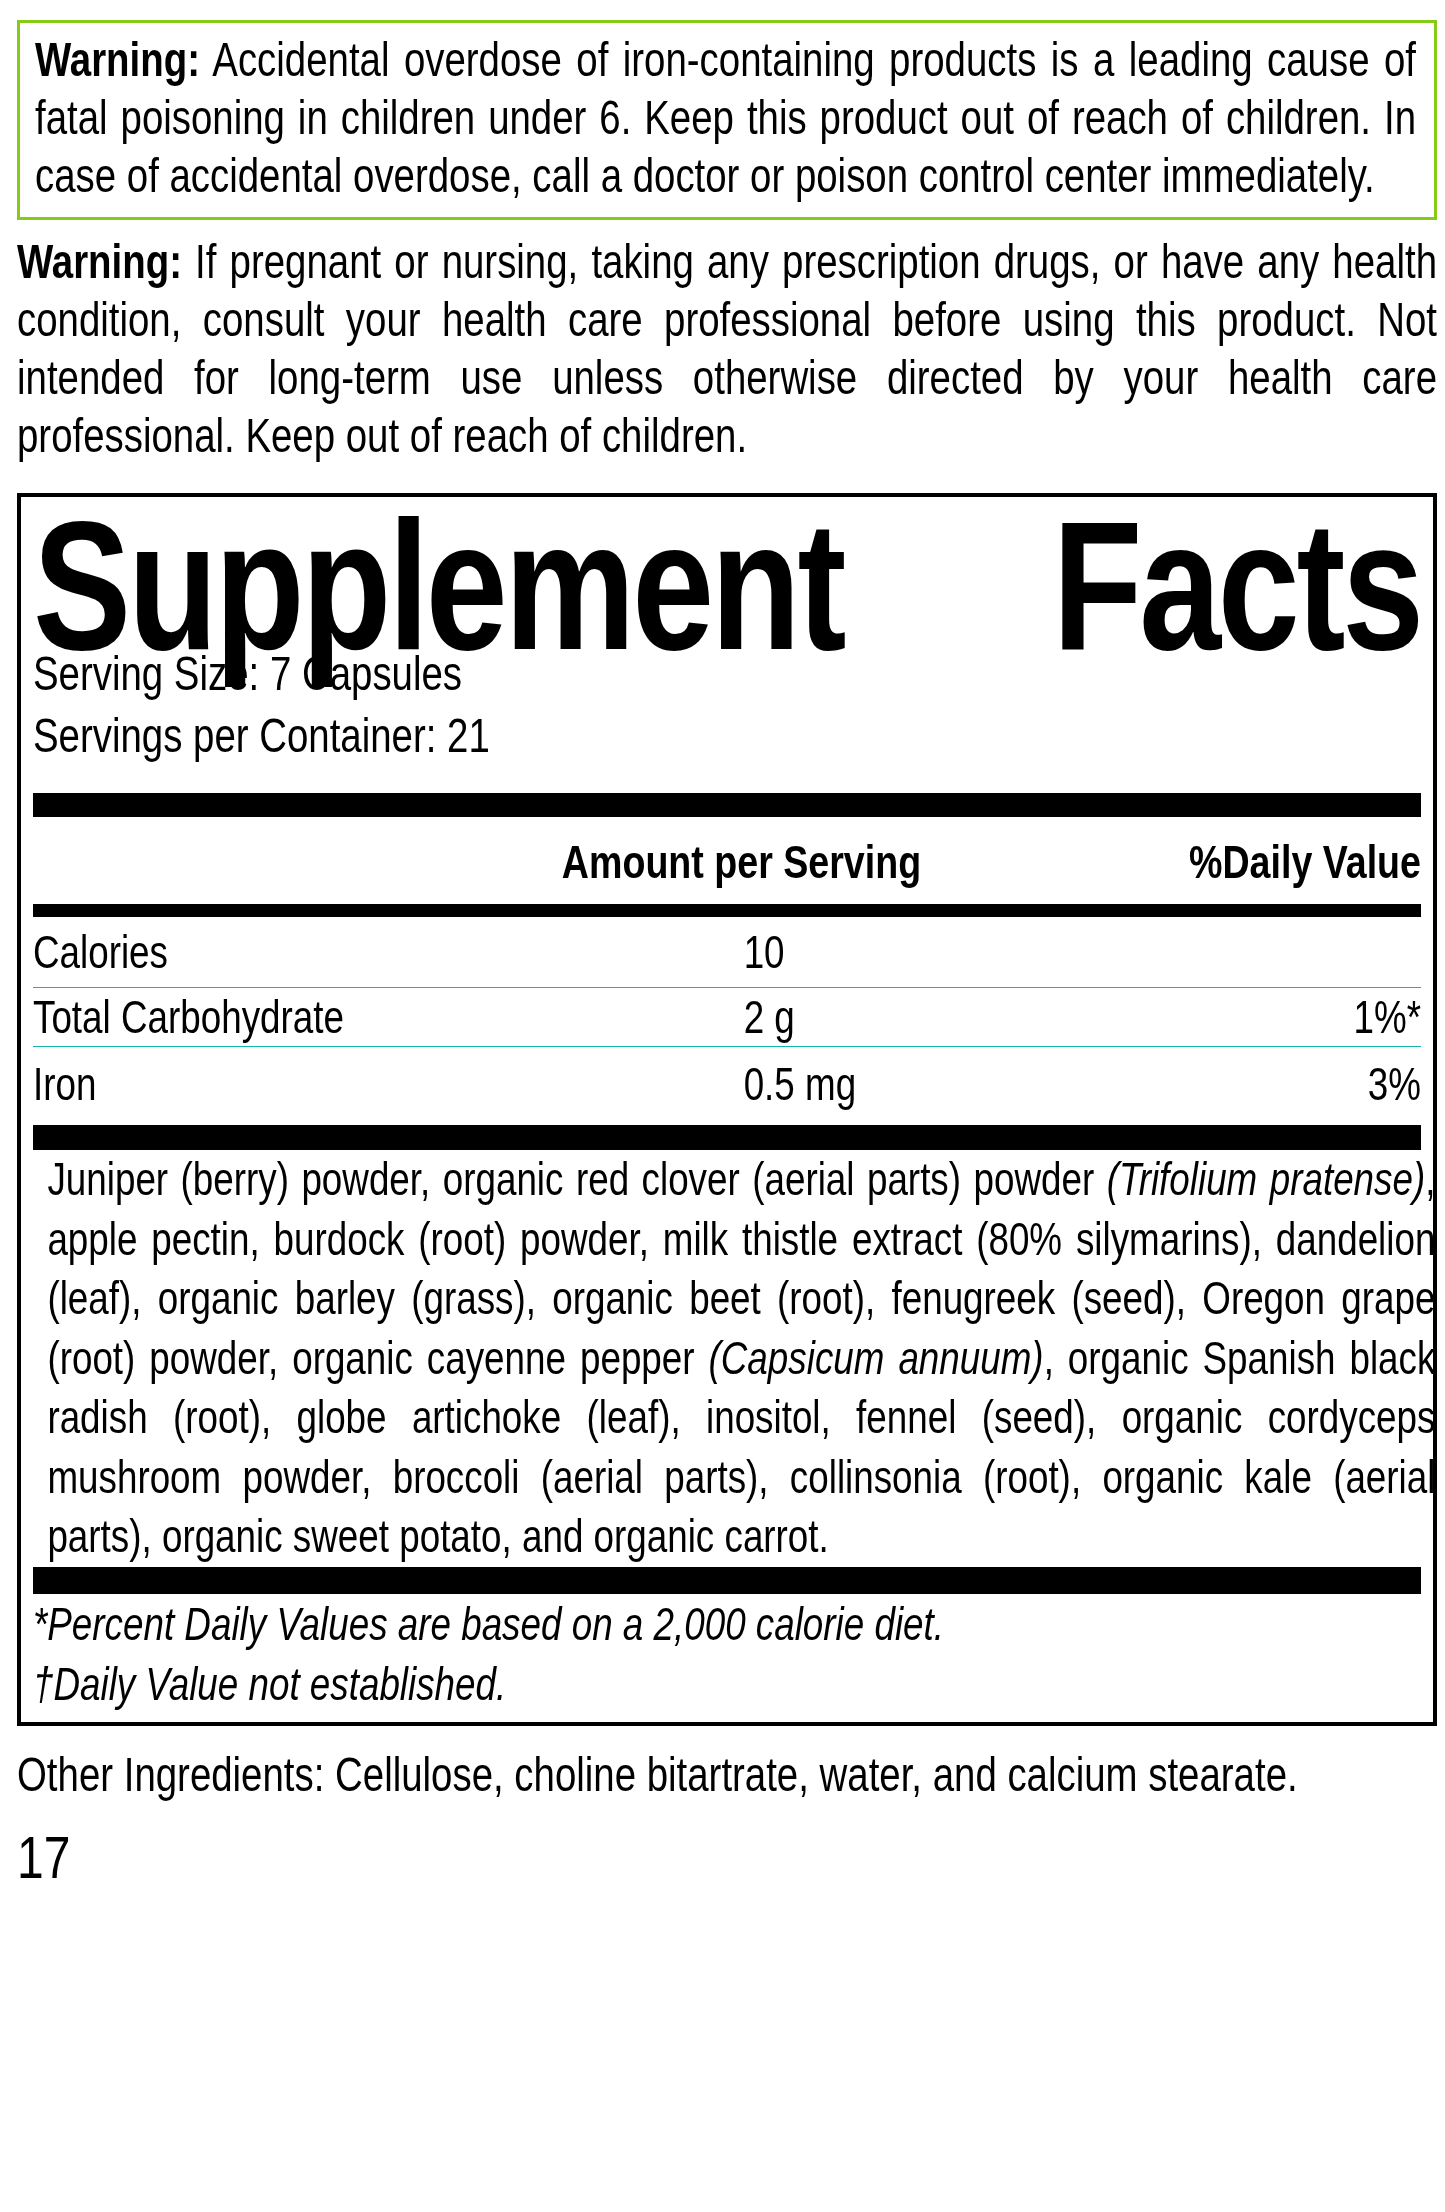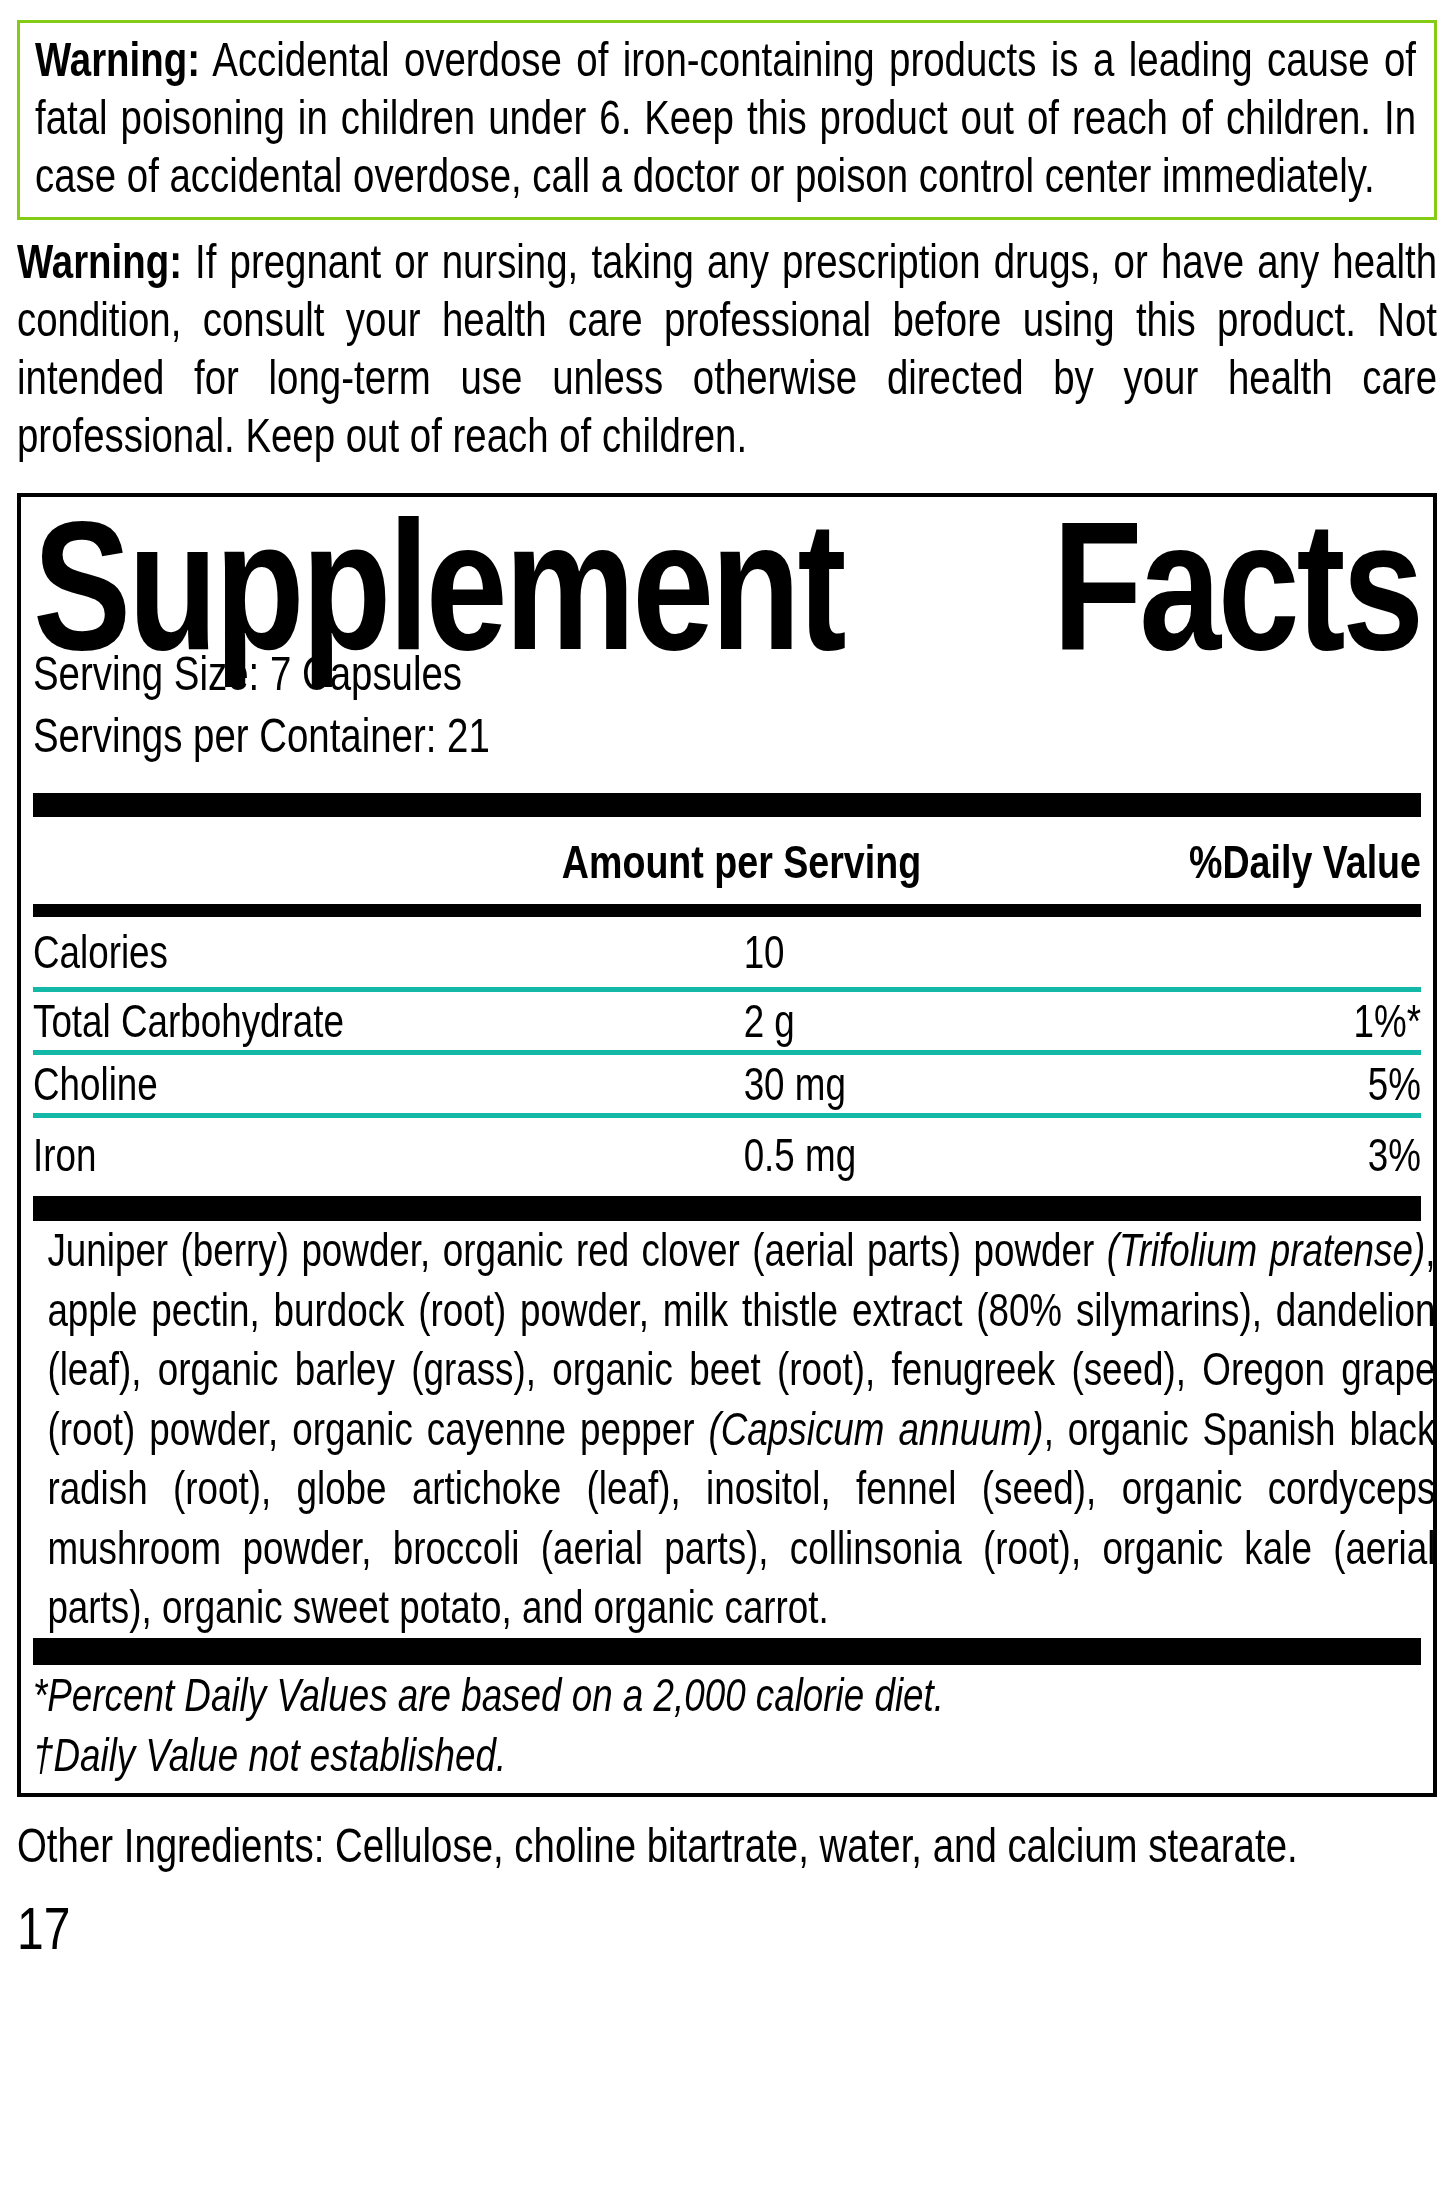--- a/index.html
+++ b/index.html
@@ -49,21 +49,21 @@
   .bar-foot{height:27px;}
 
   .sf-header{height:87px;font-weight:700;font-size:47px;}
   .sf-header .hdr-amt{position:absolute;left:38.1%;top:50%;transform:translateY(-50%);white-space:nowrap;}
   .sf-header .hdr-dv{position:absolute;right:0;top:50%;transform:translateY(-50%);white-space:nowrap;}
 
   .nrow{font-size:46px;}
   .nrow .n-name{position:absolute;left:0;top:50%;transform:translateY(-50%);white-space:nowrap;}
   .nrow .n-amt{position:absolute;left:51.2%;top:50%;transform:translateY(-50%);white-space:nowrap;}
   .nrow .n-dv{position:absolute;right:0;top:50%;transform:translateY(-50%);white-space:nowrap;}
-  .row-wrap{border-bottom:5px solid #14b8a6;}
+  .row-wrap{border-bottom:1px solid #14b8a6;}
   .h70{height:70px;} .h58{height:58px;} .h74{height:74px;}
 
   .blend-para{
     font-size:46px;line-height:59.5px;
     text-align:justify;
     padding-left:18px;
     margin:0;
   }
   .blend-para i{font-style:italic;}
 
@@ -118,27 +118,20 @@
     </div>
 
     <div class="row-wrap">
       <div class="cond nrow h58">
         <span class="n-name">Total Carbohydrate</span>
         <span class="n-amt">2 g</span>
         <span class="n-dv">1%*</span>
       </div>
     </div>
 
-    <div class="row-wrap">
-      <div class="cond nrow h58">
-        <span class="n-name">Choline</span>
-        <span class="n-amt">30 mg</span>
-        <span class="n-dv">5%</span>
-      </div>
-    </div>
 
     <div>
       <div class="cond nrow h74">
         <span class="n-name">Iron</span>
         <span class="n-amt">0.5 mg</span>
         <span class="n-dv">3%</span>
       </div>
     </div>
 
     <div class="bar bar-heavy"></div>

